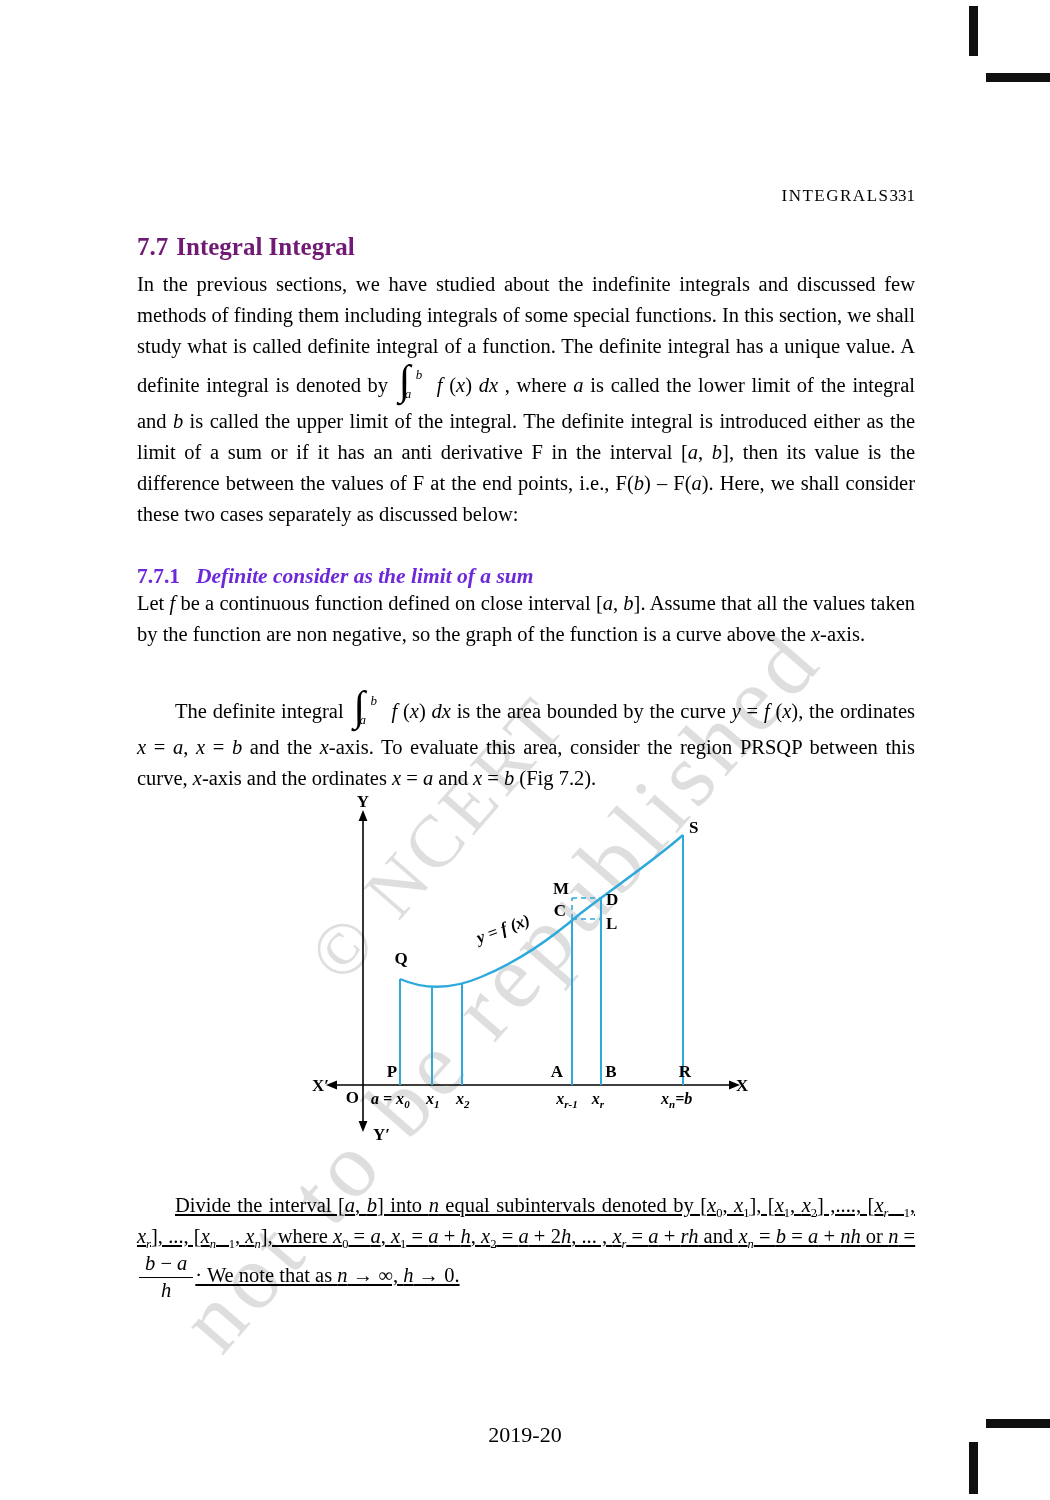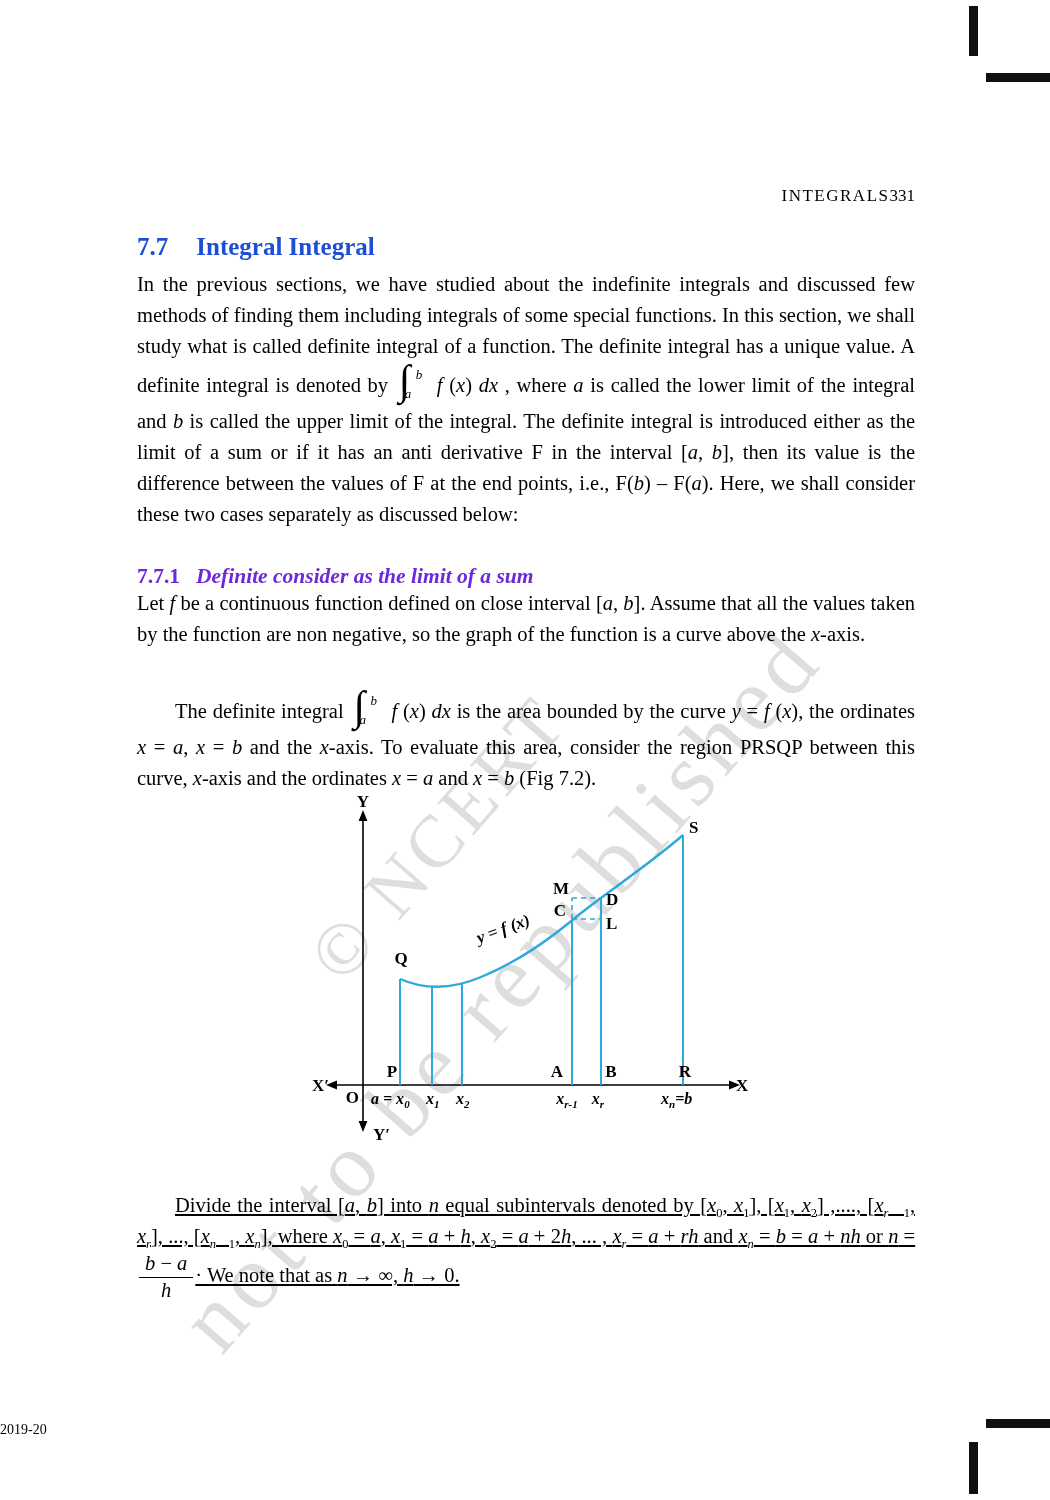--- a/index.html
+++ b/index.html
@@ -19,22 +19,22 @@
   .wm { position:absolute; color:#b8b8b8; opacity:0.45; white-space:nowrap;
         pointer-events:none; transform-origin:left top; z-index:1; }
   #wm-copyright { left:292px; top:942px;  font-size:74px; letter-spacing:5px; transform:rotate(-49deg); }
   #wm-notice    { left:158px; top:1302px; font-size:92px; letter-spacing:7px; transform:rotate(-49deg); }
   
   .running { position:absolute; top:186px; left:137px; width:778px;
              display:flex; justify-content:flex-end; align-items:baseline; 
              font-size:17px; z-index:2; }
   .running .rt { letter-spacing:1.5px; }
   
-  .h-section { position:absolute; top:233px; left:137px; display:flex; gap:28px;
-               font-size:25px; font-weight:bold; color:#1d4ed8; z-index:2; }
+  .h-section { position:absolute; top:233px; left:137px; display:flex; gap:8px;
+               font-size:25px; font-weight:bold; color:#701a75; z-index:2; }
   .h-sub { position:absolute; top:564px; left:137px; display:flex; gap:16px;
            font-size:21.5px; font-weight:bold; color:#6d28d9; z-index:2; }
   .h-sub .st { font-style:italic; }
   
   .para { position:absolute; left:137px; width:778px; font-size:20.5px;
           line-height:31px; text-align:justify; z-index:2; }
   #p1 { top:269px; }
   #p2 { top:588px; }
   #p3 { top:688px; text-indent:38px; }
   #p4 { top:1190px; text-indent:38px;text-decoration:underline; }
@@ -52,22 +52,22 @@
   .fden { display:block; padding-top:1px; }
   
   .figure { position:absolute; left:295px; top:793px; width:470px; z-index:2; }
   .fig-svg { display:block; font-family:"Liberation Serif", serif; }
   .fig-label { font-weight:bold; font-size:17px; fill:#000; }
   .tick { font-weight:bold; font-style:italic; font-size:16px; fill:#000; }
   tspan.sub { font-size:11px; }
   .curve-lab { font-weight:bold; font-style:italic; font-size:17px; fill:#000; }
   .fig-caption { text-align:center; font-weight:bold; font-size:19px; margin-top:2px; }
   
-  .footer { position:absolute; top:1422px; left:0; width:1050px; 
-            font-size:14px; z-index:2; }
+  .footer { position:absolute; top:1422px; left:0; width:1050px; text-align:center;
+            font-size:22px; z-index:2; }
 </style>
 </head>
 <body>
 
 <div class="page">
 
   <div class="crop" id="crop-tr-v"></div>
   <div class="crop" id="crop-tr-h"></div>
   <div class="crop" id="crop-br-h"></div>
   <div class="crop" id="crop-br-v"></div>

